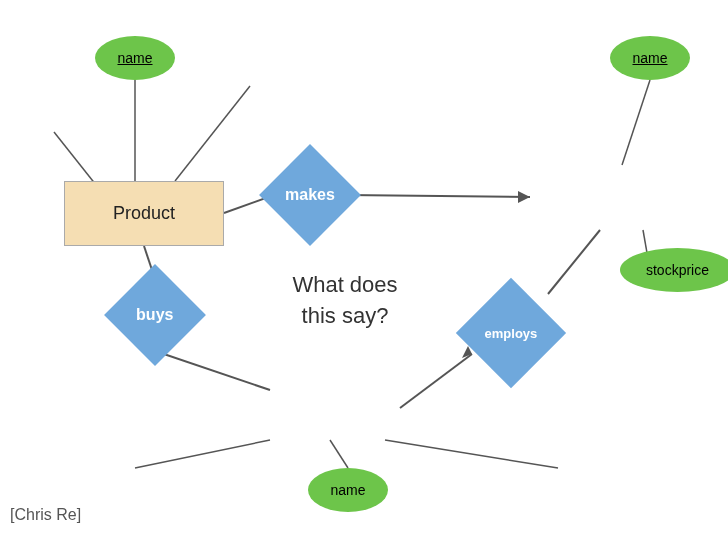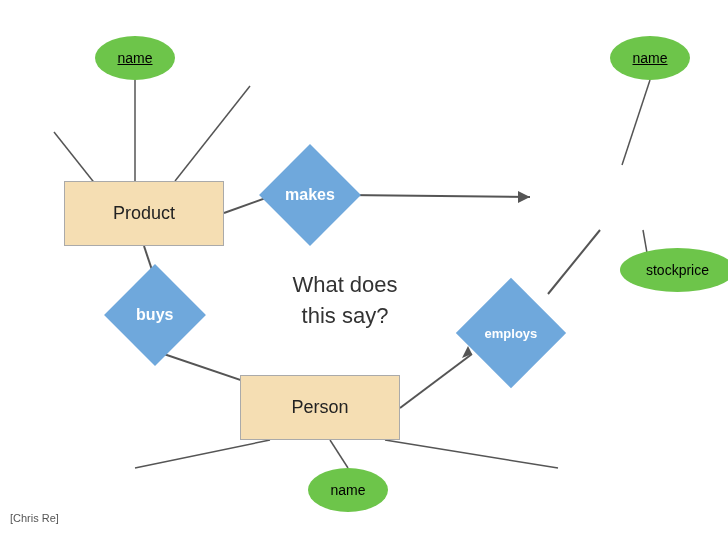--- a/index.html
+++ b/index.html
@@ -63,21 +63,21 @@
     }
     .question-text {
       position: absolute;
       font-size: 22px;
       color: #333;
       text-align: center;
       line-height: 1.4;
     }
     .credit {
       position: absolute;
-      font-size: 11px;
+      font-size: 16px;
       color: #555;
       text-align: right;
     }
   </style>
 </head>
 <body>
 
 <div id="diagram">
   <svg id="lines">
 
@@ -110,23 +110,20 @@
     <line x1="135" y1="468" x2="270" y2="440" stroke="#555" stroke-width="1.5"></line>
 
     <line x1="348" y1="468" x2="330" y2="440" stroke="#555" stroke-width="1.5"></line>
 
     <line x1="558" y1="468" x2="385" y2="440" stroke="#555" stroke-width="1.5"></line>
   </svg>
 
   <div class="entity" style="left:64px; top:181px; width:160px; height:65px;">
     <span>Product</span>
   </div>
-  <div class="entity" style="left:240px; top:375px; width:160px; height:65px;">
-    <span>Person</span>
-  </div>
 
   <div class="relationship" style="left:274px; top:159px; width:72px; height:72px;">
     <span class="label">makes</span>
   </div>
   <div class="relationship" style="left:119px; top:279px; width:72px; height:72px;">
     <span class="label">buys</span>
   </div>
   <div class="relationship" style="left:472px; top:294px; width:78px; height:78px;">
     <span class="label" style="font-size:13px;">employs</span>
   </div>

